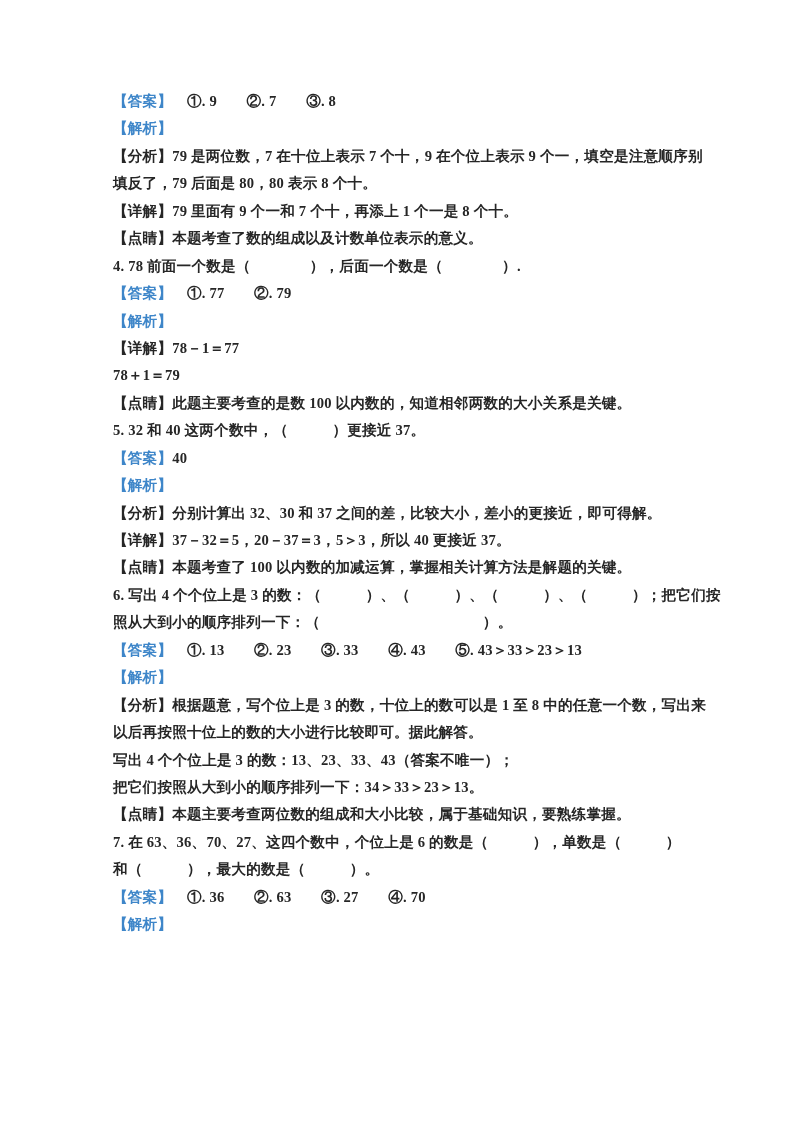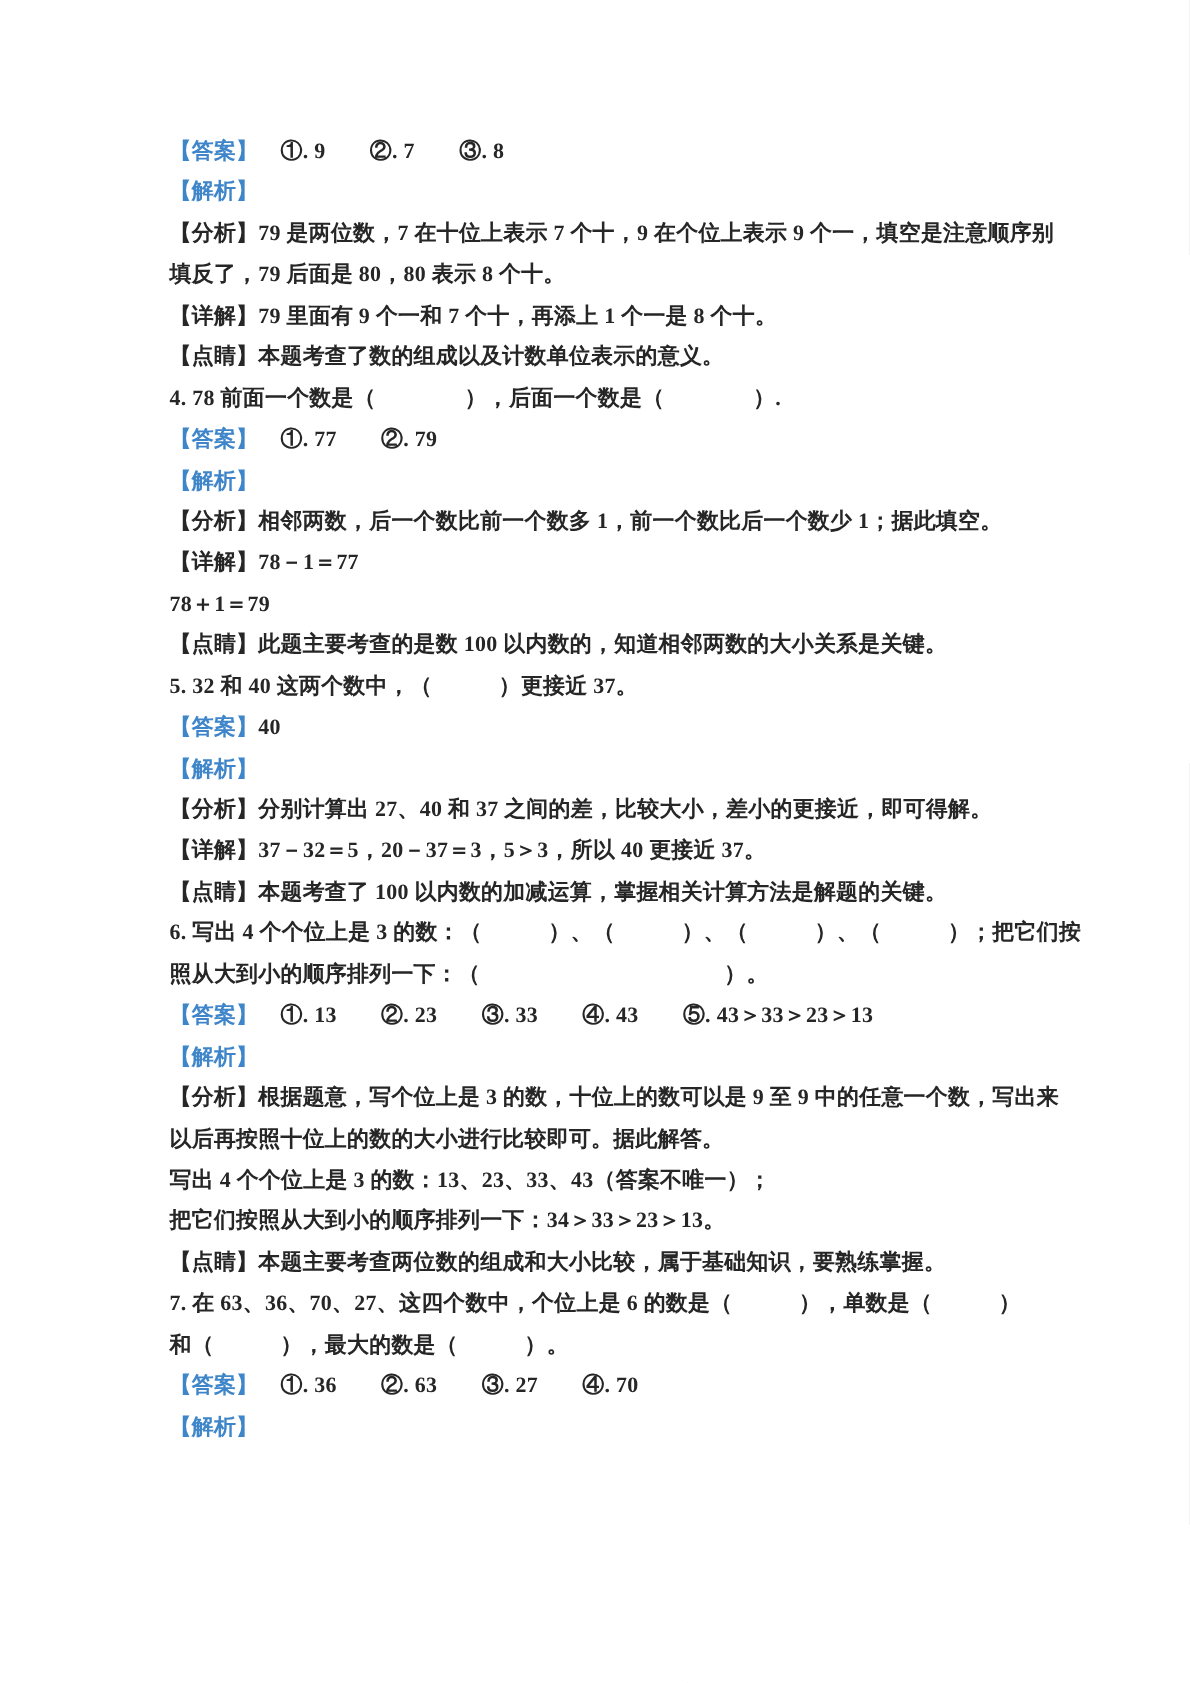--- a/index.html
+++ b/index.html
@@ -46,35 +46,34 @@
 
   <div class="doc-line"><span class="label-blue">【答案】</span><span>　①. 9　　②. 7　　③. 8</span></div>
       <div class="doc-line"><span class="label-blue">【解析】</span></div>
       <div class="doc-line"><span>【分析】79 是两位数，7 在十位上表示 7 个十，9 在个位上表示 9 个一，填空是注意顺序别</span></div>
       <div class="doc-line"><span>填反了，79 后面是 80，80 表示 8 个十。</span></div>
       <div class="doc-line"><span>【详解】79 里面有 9 个一和 7 个十，再添上 1 个一是 8 个十。</span></div>
       <div class="doc-line"><span>【点睛】本题考查了数的组成以及计数单位表示的意义。</span></div>
       <div class="doc-line"><span>4. 78 前面一个数是（　　　　），后面一个数是（　　　　）.</span></div>
       <div class="doc-line"><span class="label-blue">【答案】</span><span>　①. 77　　②. 79</span></div>
       <div class="doc-line"><span class="label-blue">【解析】</span></div>
-      <div class="doc-line"><span>【分析】相邻两数，后一个数比前一个数多 1，前一个数比后一个数少 1；据此填空。</span></div>
       <div class="doc-line"><span>【详解】78－1＝77</span></div>
       <div class="doc-line"><span>78＋1＝79</span></div>
       <div class="doc-line"><span>【点睛】此题主要考查的是数 100 以内数的，知道相邻两数的大小关系是关键。</span></div>
       <div class="doc-line"><span>5. 32 和 40 这两个数中，（　　　）更接近 37。</span></div>
       <div class="doc-line"><span class="label-blue">【答案】</span><span>40</span></div>
       <div class="doc-line"><span class="label-blue">【解析】</span></div>
-      <div class="doc-line"><span>【分析】分别计算出 27、40 和 37 之间的差，比较大小，差小的更接近，即可得解。</span></div>
+      <div class="doc-line"><span>【分析】分别计算出 32、30 和 37 之间的差，比较大小，差小的更接近，即可得解。</span></div>
       <div class="doc-line"><span>【详解】37－32＝5，20－37＝3，5＞3，所以 40 更接近 37。</span></div>
       <div class="doc-line"><span>【点睛】本题考查了 100 以内数的加减运算，掌握相关计算方法是解题的关键。</span></div>
       <div class="doc-line"><span>6. 写出 4 个个位上是 3 的数：（　　　）、（　　　）、（　　　）、（　　　）；把它们按</span></div>
       <div class="doc-line"><span>照从大到小的顺序排列一下：（　　　　　　　　　　　）。</span></div>
       <div class="doc-line"><span class="label-blue">【答案】</span><span>　①. 13　　②. 23　　③. 33　　④. 43　　⑤. 43＞33＞23＞13</span></div>
       <div class="doc-line"><span class="label-blue">【解析】</span></div>
-      <div class="doc-line"><span>【分析】根据题意，写个位上是 3 的数，十位上的数可以是 9 至 9 中的任意一个数，写出来</span></div>
+      <div class="doc-line"><span>【分析】根据题意，写个位上是 3 的数，十位上的数可以是 1 至 8 中的任意一个数，写出来</span></div>
       <div class="doc-line"><span>以后再按照十位上的数的大小进行比较即可。据此解答。</span></div>
       <div class="doc-line"><span>写出 4 个个位上是 3 的数：13、23、33、43（答案不唯一）；</span></div>
       <div class="doc-line"><span>把它们按照从大到小的顺序排列一下：34＞33＞23＞13。</span></div>
       <div class="doc-line"><span>【点睛】本题主要考查两位数的组成和大小比较，属于基础知识，要熟练掌握。</span></div>
       <div class="doc-line"><span>7. 在 63、36、70、27、这四个数中，个位上是 6 的数是（　　　），单数是（　　　）</span></div>
       <div class="doc-line"><span>和（　　　），最大的数是（　　　）。</span></div>
       <div class="doc-line"><span class="label-blue">【答案】</span><span>　①. 36　　②. 63　　③. 27　　④. 70</span></div>
       <div class="doc-line"><span class="label-blue">【解析】</span></div>
     </div>
   <div class="footer">BT学习网 https://btxuexi.com/</div>

